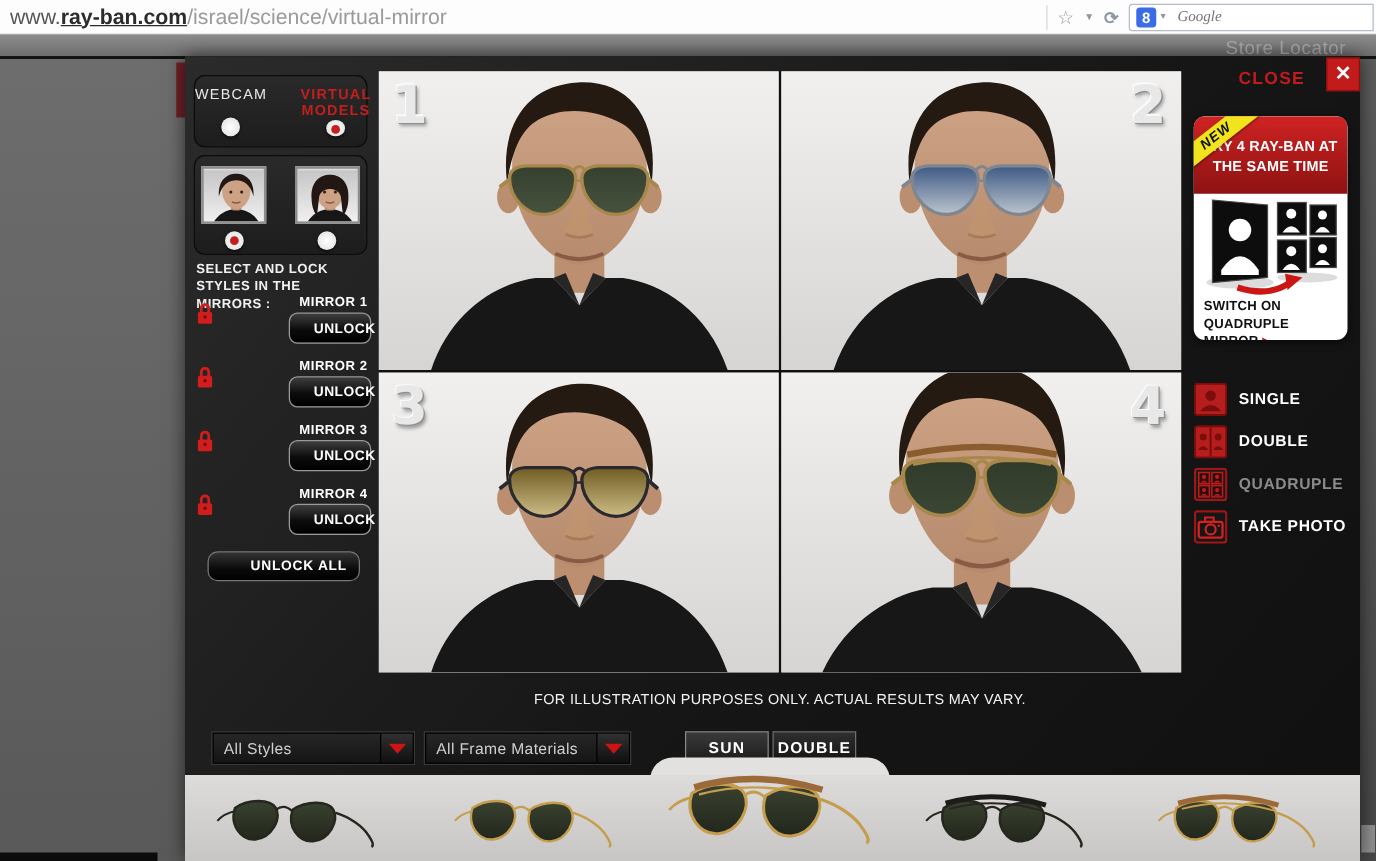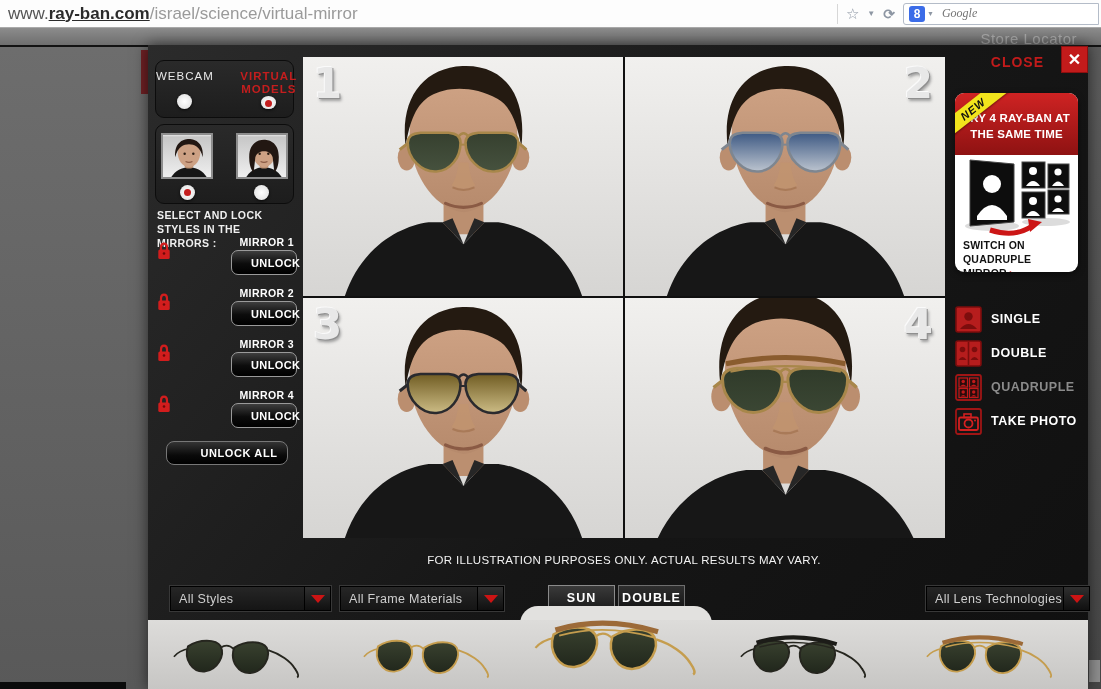--- a/index.html
+++ b/index.html
@@ -548,26 +548,20 @@
   <div class="dropdown" style="left:180px; width:164px;">
     <span class="dd-label">All Frame Materials</span>
     <span class="dd-arrow-box">
         <span class="dd-tri"></span>
       </span>
   </div>
   <div id="toggle-wrap">
     <button class="toggle-btn sel">SUN</button>
     <button class="toggle-btn">DOUBLE</button>
   </div>
-  <div class="dropdown" style="left:766px; width:164px;">
-    <span class="dd-label">All Lens Technologies</span>
-    <span class="dd-arrow-box">
-        <span class="dd-tri"></span>
-      </span>
-  </div>
 
   <div id="carousel-tab"></div>
   <div id="carousel">
     <div class="product" style="left:17px;  top:10px; width:150px; height:52px;">
         <svg viewBox="0 0 200 70" preserveAspectRatio="xMidYMid meet">
   <defs>
             <linearGradient id="pl0" x1="0" y1="0" x2="0" y2="1">
               <stop offset="0" stop-color="#39412f"></stop>
               <stop offset="1" stop-color="#21271c"></stop>
             </linearGradient>

